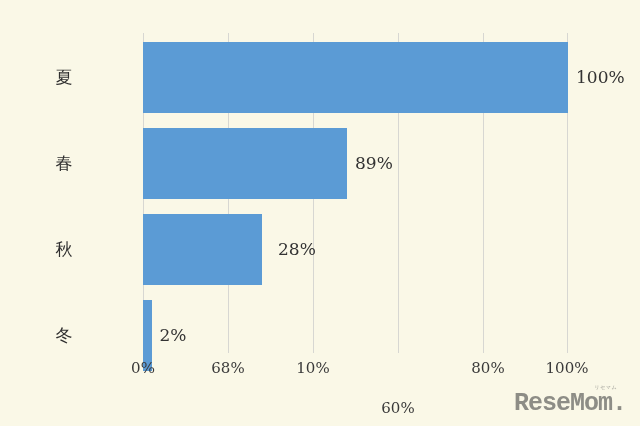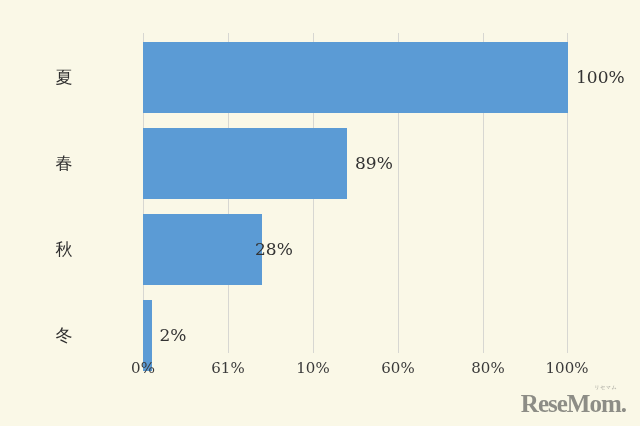--- a/index.html
+++ b/index.html
@@ -106,21 +106,21 @@
     display: block;
     font-family: "DejaVu Sans", sans-serif;
     font-size: 5px;
     color: #9a9a93;
     letter-spacing: 0.5px;
     margin-right: 9px;
     margin-bottom: 1px;
   }
   #watermark .wm-text {
     display: block;
-    font-family: Liberation Serif, serif;
+    font-family: Liberation Mono, monospace;
     font-size: 25px;
     font-weight: bold;
     color: #8d8d86;
     letter-spacing: -1px;
   }
 </style>
 </head>
 <body>
 
 <div id="chart-root">
@@ -141,36 +141,36 @@
     </div>
     <div class="bar-row" style="top:181px; height:71px;">
       <div class="bar" style="width: 119px; background: rgb(91, 155, 213);"></div>
     </div>
     <div class="bar-row" style="top:267px; height:71px;">
       <div class="bar" style="width: 8.5px; background: rgb(91, 155, 213);"></div>
     </div>
 
     <span class="value-label" style="left:433px; top:44px;">100%</span>
     <span class="value-label" style="left:212px; top:130px;">89%</span>
-    <span class="value-label" style="left:112px; top:216px;">28%</span>
+    <span class="value-label" style="left:135px; top:216px;">28%</span>
     <span class="value-label" style="left: 16.5px; top: 302px;">2%</span>
   </div>
 
   <div id="cat-labels">
     <div class="cat-label-item" style="top:44px;">夏</div>
     <div class="cat-label-item" style="top:130px;">春</div>
     <div class="cat-label-item" style="top:216px;">秋</div>
     <div class="cat-label-item" style="top:302px;">冬</div>
   </div>
 
   <div id="x-axis">
     <span class="tick-label" style="left:0px;">0%</span>
-    <span class="tick-label" style="left:85px;">61%</span>
+    <span class="tick-label" style="left:85px;">68%</span>
     <span class="tick-label" style="left:170px;">10%</span>
-    <span class="tick-label" style="left:255px;">60%</span>
+    <span class="tick-label" style="left:255px;margin-top:40px;">60%</span>
     <span class="tick-label" style="left:345px;">80%</span>
     <span class="tick-label" style="left:424px;">100%</span>
   </div>
 
   <div id="watermark">
     <span class="wm-kana">リセマム</span>
     <span class="wm-text">ReseMom.</span>
   </div>
 
 </div>

